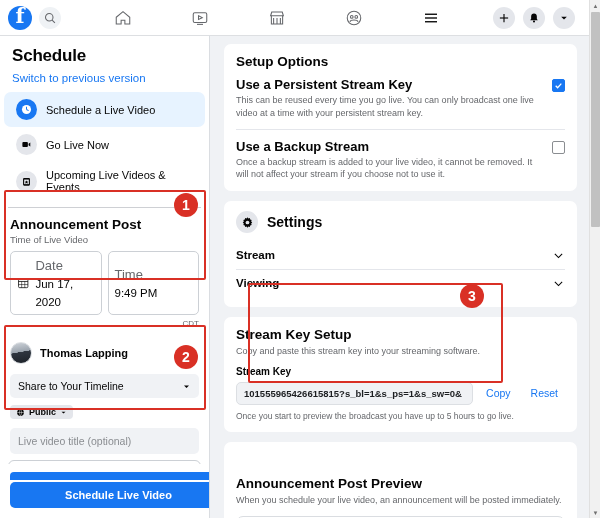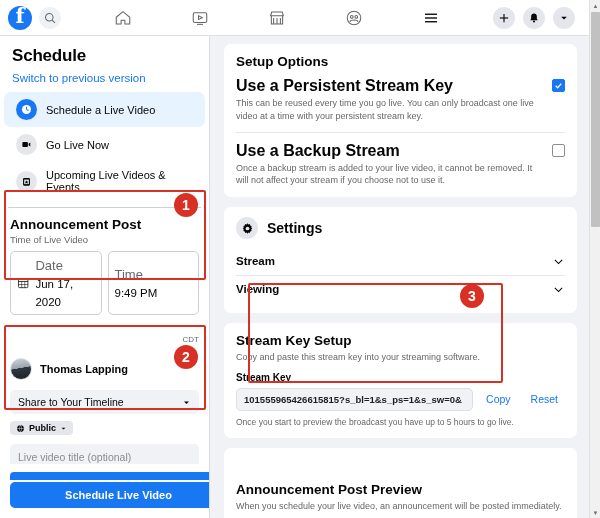--- a/index.html
+++ b/index.html
@@ -93,21 +93,21 @@
   .sec-title { font-size: 13.5px; font-weight: bold; }
   .sec-sub { font-size: 9.5px; color: #65676b; margin-top: 2px; }
 
   .dt-row { display: flex; gap: 6px; margin-top: 6px; }
   .dt-field {
     flex: 1; border: 1px solid #ccd0d5; border-radius: 5px;
     padding: 4px 6px; display: flex; align-items: center; gap: 6px; background: #fff;
   }
   .dt-label { font-size: 13px; color: #65676b; }
   .dt-value { font-size: 11.5px; color: #050505; margin-top: 1px; }
-  .tz { font-size: 8px; color: #65676b; text-align: right; margin-top: 20px; }
+  .tz { font-size: 8px; color: #65676b; text-align: right; margin-top: 4px; }
 
   .author-row { display: flex; align-items: center; gap: 8px; padding: 8px 10px; }
   .avatar {
     width: 22px; height: 22px; border-radius: 50%; flex: 0 0 auto;
     background: linear-gradient(170deg,#cfd4da 0%,#9aa3ad 45%,#2f3640 46%,#1c2128 100%);
     border: 1px solid #dcdfe3;
   }
   .author-name { font-size: 11px; font-weight: bold; }
 
   .select-box {
@@ -140,21 +140,21 @@
   }
 
   
   .right-panel {
     position: absolute; top: 36px; left: 210px; width: 379px; height: 482px;
     background: #f0f2f5; overflow: hidden; padding: 8px 12px 0 14px;
   }
   .card { background: #fff; border-radius: 7px; padding: 10px 12px; margin-bottom: 10px; }
   .card-h { font-size: 13.5px; font-weight: bold; margin-bottom: 8px; }
   .opt-row { display: flex; align-items: flex-start; justify-content: space-between; gap: 10px; }
-  .opt-title { font-size: 16px; font-weight: bold; }
+  .opt-title { font-size: 13px; font-weight: bold; }
   .opt-desc { font-size: 9px; color: #65676b; line-height: 1.42; margin-top: 2px; }
   .cbox {
     width: 13px; height: 13px; border-radius: 2px; border: 1px solid #8a8d91;
     background: #fff; flex: 0 0 auto; margin-top: 2px; cursor: pointer;
   }
   .cbox.checked {
     background: #1877f2; border-color: #1877f2;
     display: flex; align-items: center; justify-content: center;
   }
   .opt-sep { height: 1px; background: #e4e6eb; margin: 9px 0; }

